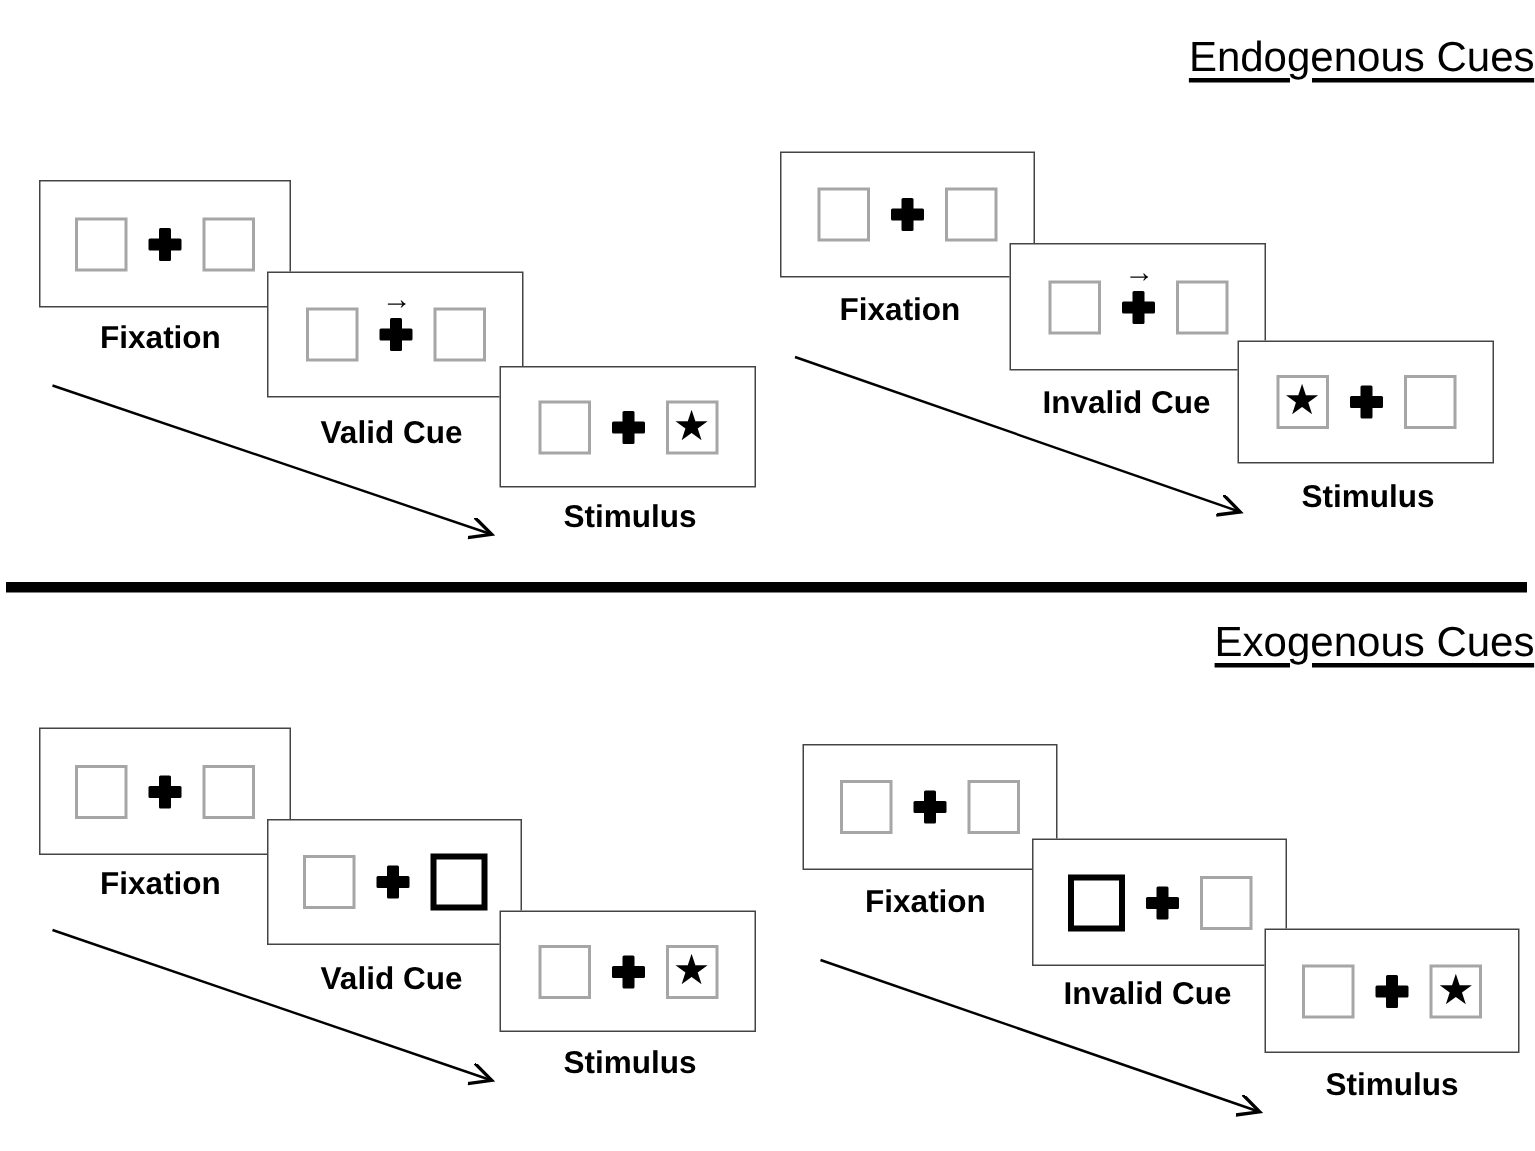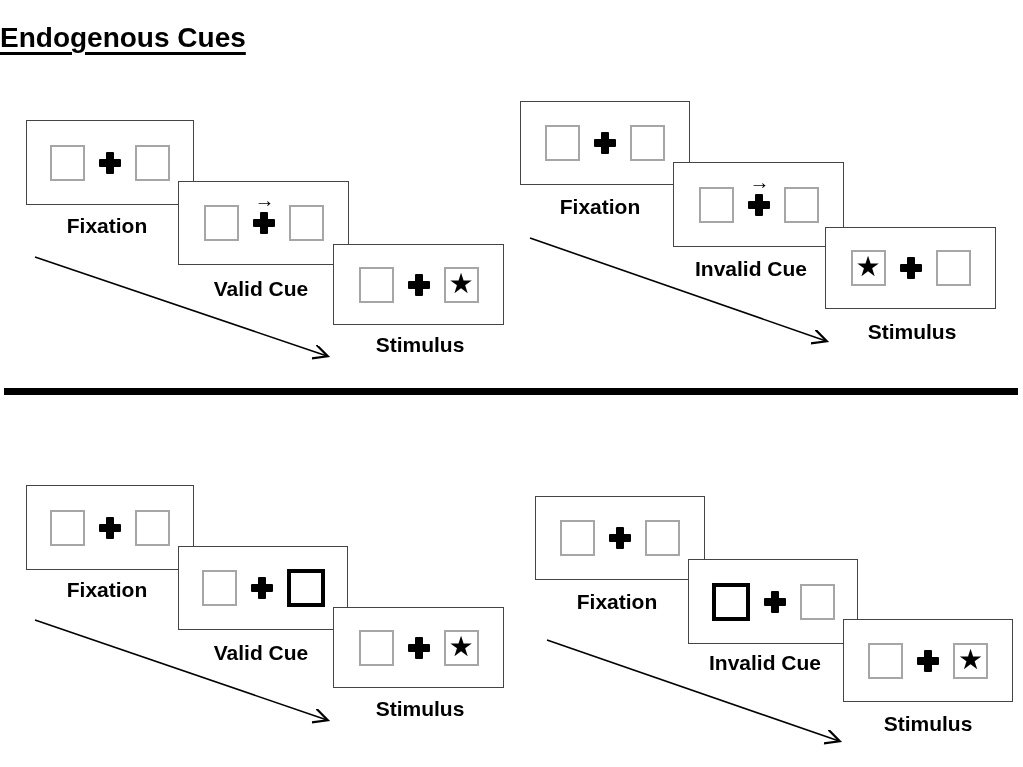--- a/index.html
+++ b/index.html
@@ -1,22 +1,22 @@
 <!DOCTYPE html>
 <html><head>
 <meta charset="utf-8">
 <style>
   html,body { margin:0; padding:0; background:#fff; }
   #stage {
     position:relative; width:1023px; height:767px; background:#fff;
     font-family:"Liberation Sans", sans-serif; overflow:hidden;
   }
   .section-title {
-    position:absolute; left:0; width:1023px; text-align:left;
-    font-size:28px; font-weight:bold; color:#000;
+    position:absolute; left:0; width:1023px; text-align:right;
+    font-size:28px; font-weight:normal; color:#000;
     text-decoration:underline; text-decoration-thickness:3px; text-underline-offset:5px;
   }
   .divider { position:absolute; left:4px; top:388px; width:1014px; height:7px; background:#000; }
   .arrow-layer { position:absolute; left:0; top:0; z-index:0; pointer-events:none; }
   .panel {
     position:absolute; box-sizing:border-box; background:#fff; border:1px solid #444;
     display:flex; align-items:center; justify-content:center; gap:14px;
   }
   .box {
     box-sizing:border-box; width:35px; height:36px; border:2px solid #a6a6a6; background:#fff;
@@ -49,20 +49,21 @@
       </marker>
     </defs>
     <line x1="35" y1="257" x2="327" y2="356" stroke="#000" stroke-width="1.6" marker-end="url(#ah)"></line>
     <line x1="530" y1="238" x2="826" y2="341" stroke="#000" stroke-width="1.6" marker-end="url(#ah)"></line>
     <line x1="35" y1="620" x2="327" y2="720" stroke="#000" stroke-width="1.6" marker-end="url(#ah)"></line>
     <line x1="547" y1="640" x2="839" y2="741" stroke="#000" stroke-width="1.6" marker-end="url(#ah)"></line>
   </svg>
 
   <div class="section-title" style="top:22px">Endogenous Cues</div>
   <div class="divider"></div>
+  <div class="section-title" style="top:412px">Exogenous Cues</div>
 
   <div class="panel z1" style="left:26px; top:120px; width:168px; height:85px">
     <div class="box"></div>
     <div class="cross">
         <i class="bar-h"></i>
         <i class="bar-v"></i>
       </div>
     <div class="box"></div>
   </div>
   <div class="plabel" style="left:37px; top:214px">Fixation</div>

